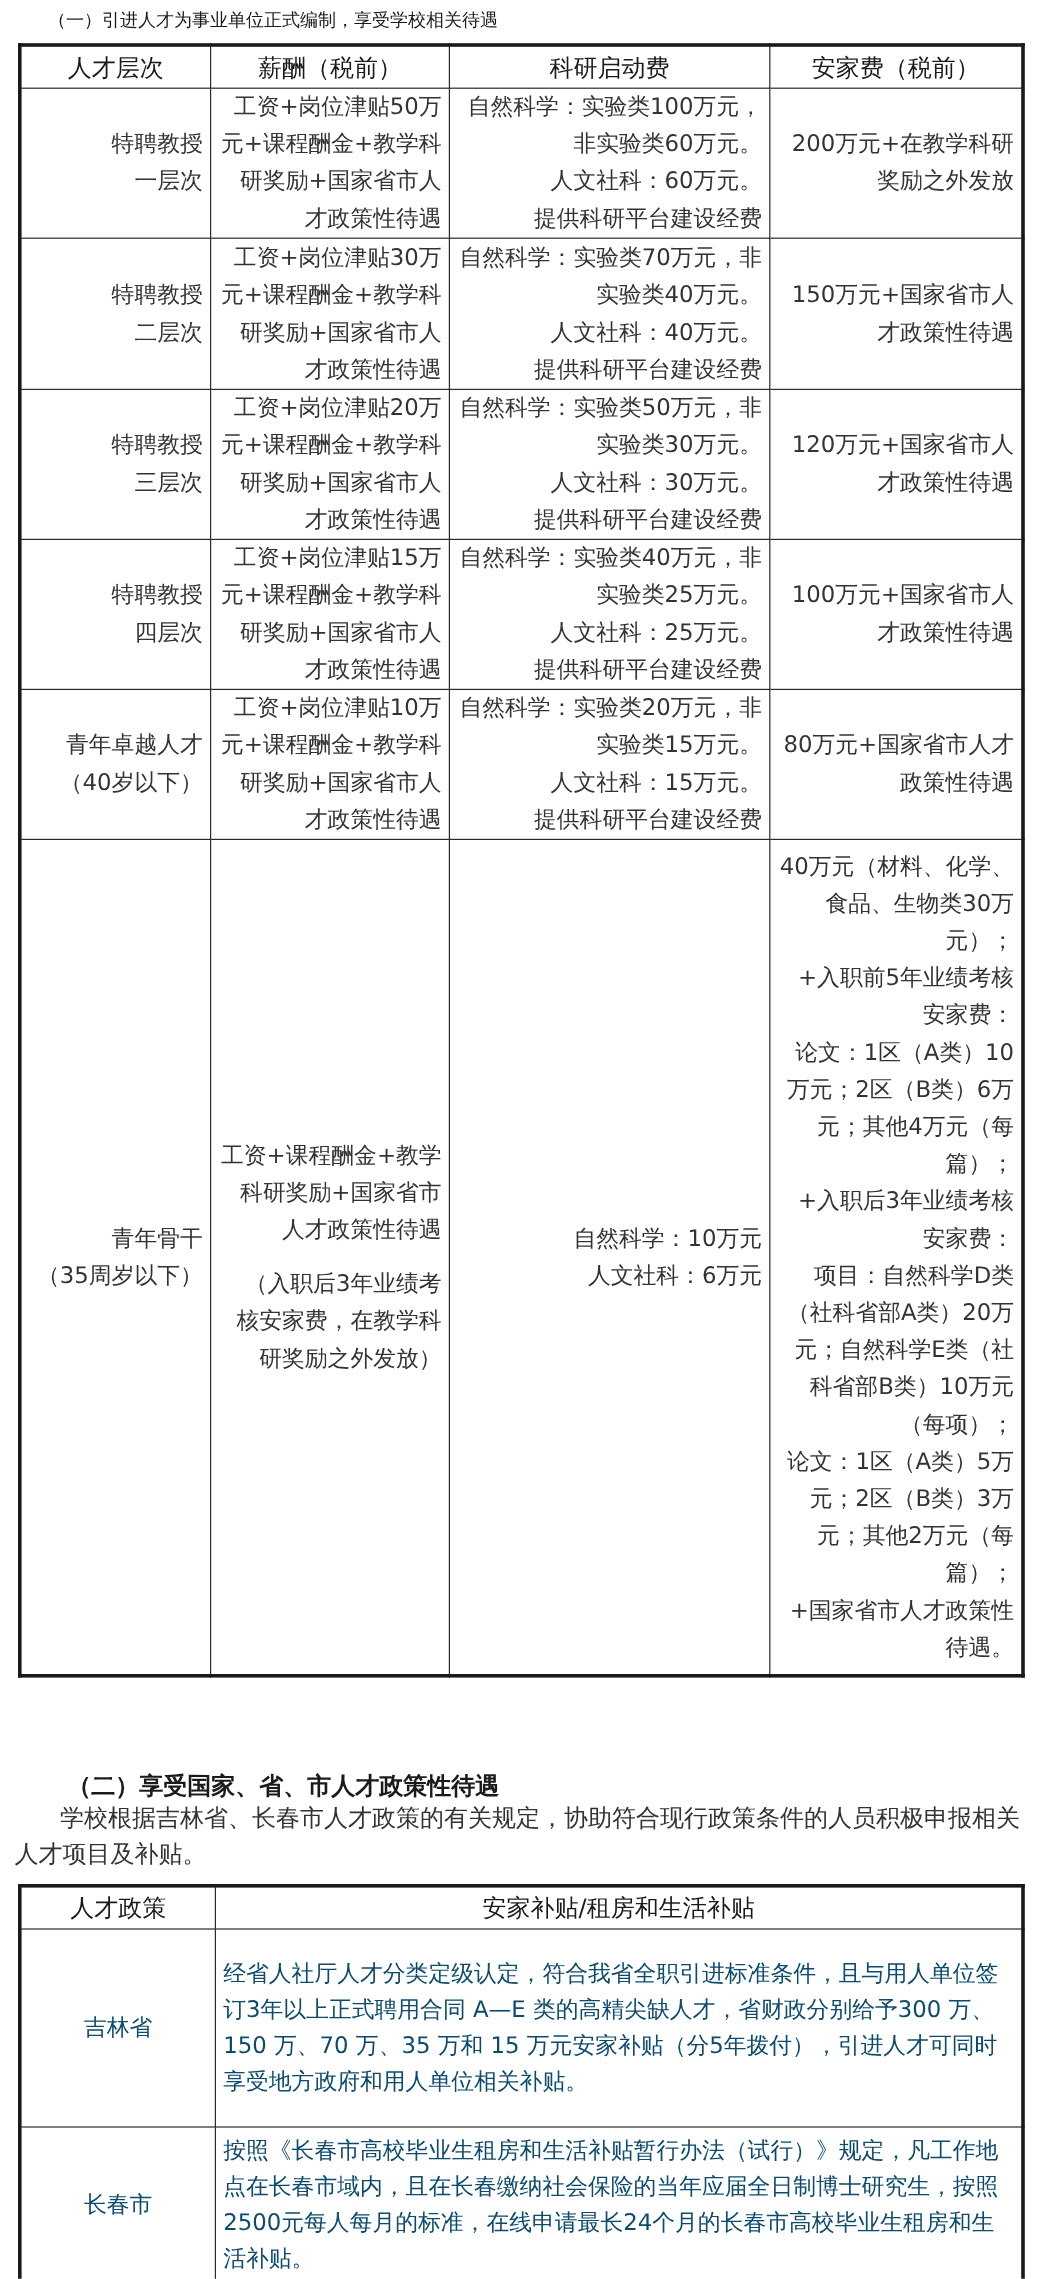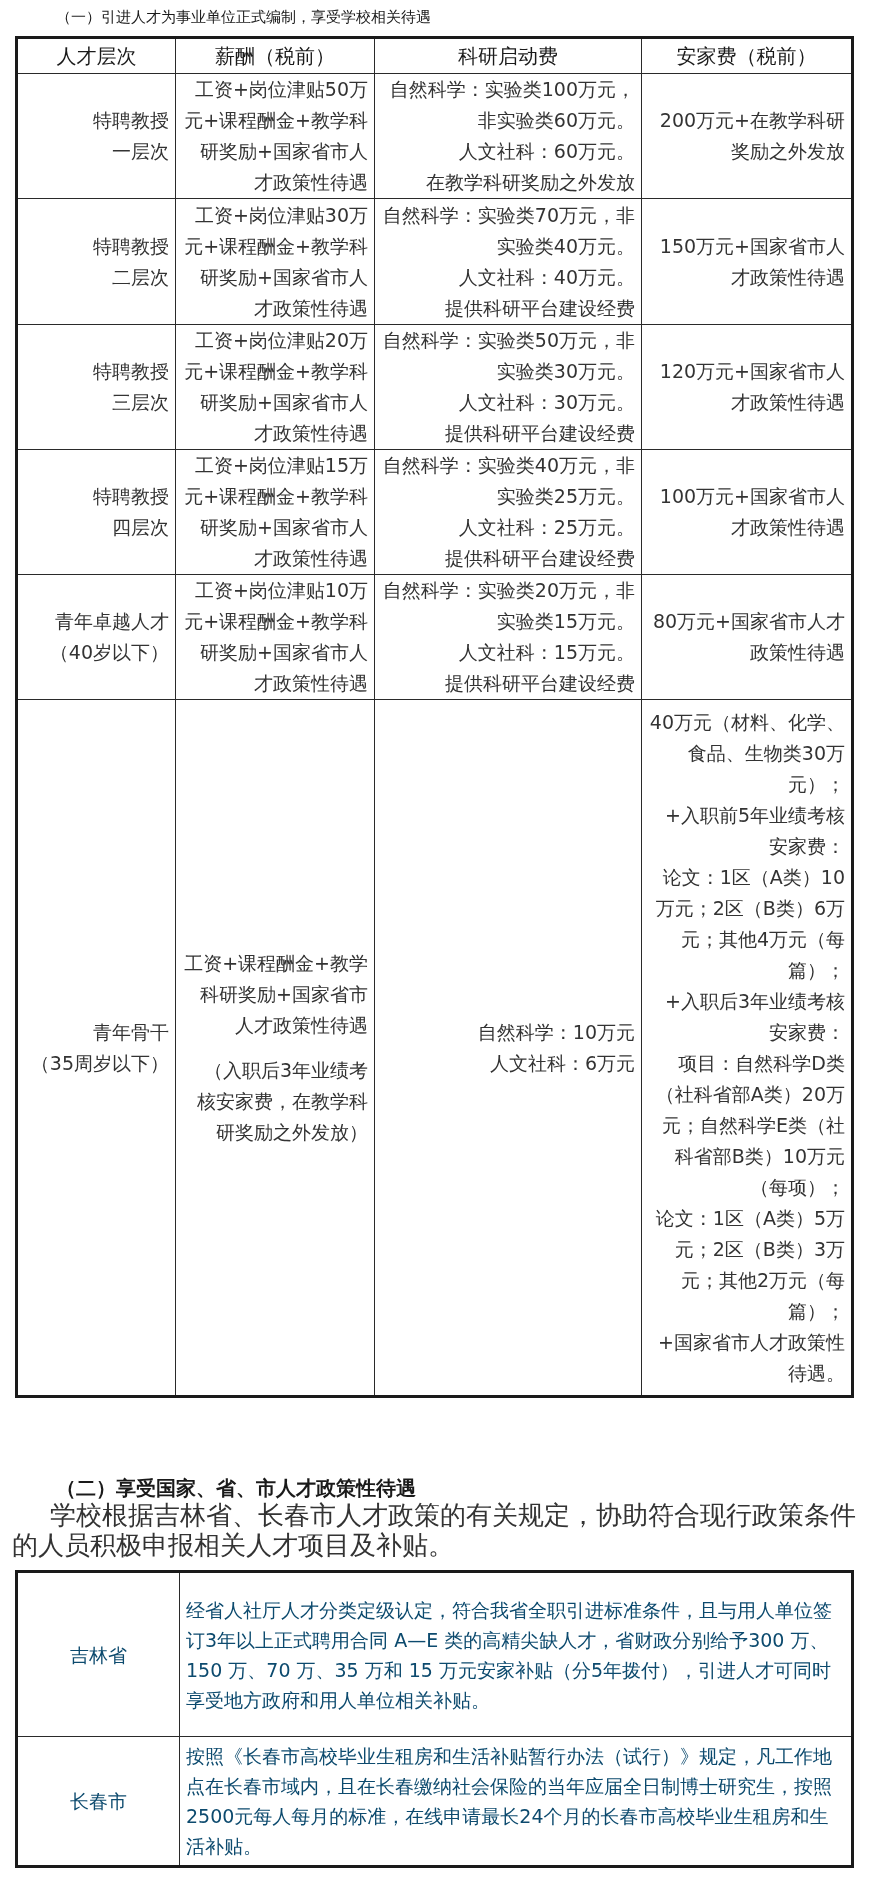--- a/index.html
+++ b/index.html
@@ -2,39 +2,39 @@
 <html><head>
 <meta charset="utf-8">
 <style>
   html, body { margin: 0; padding: 0; background: #ffffff; }
   body {
     width: 871px; height: 1899px; position: relative; overflow: hidden;
     font-family: "DejaVu Sans", "Liberation Sans", sans-serif;
     color: #222222;
   }
   .title1 {
-    position: absolute; left: 56px; top: 8px;
+    position: absolute; left: 40px; top: 8px;
     font-size: 15px; color: #1a1a1a; letter-spacing: 0px;
   }
   table { border-collapse: collapse; position: absolute; table-layout: fixed; }
   td, th { border: 1.5px solid #2a2a2a; padding: 0 6px; vertical-align: middle; }
   .t1 { left: 15px; top: 36px; width: 836px; border: 3px solid #1a1a1a; }
   .t1 th { font-size: 20px; font-weight: normal; color: #1a1a1a; height: 34px; text-align: center; }
   .t1 td { font-size: 19px; line-height: 31px; color: #333333; text-align: right; }
   .c-center { text-align: center; }
   .c-left { text-align: left; }
   .small { font-size: 15px !important; line-height: 23px !important; }
   .pre { white-space: pre-line; }
   .heading2 {
     position: absolute; left: 56px; top: 1475px;
     font-size: 20px; font-weight: bold; color: #1a1a1a;
   }
   .para {
     position: absolute; left: 12px; top: 1500px; width: 852px;
-    font-size: 26px; line-height: 30px; color: #333333; text-indent: 38px;
+    font-size: 20px; line-height: 30px; color: #333333; text-indent: 38px;
   }
   .t2 { left: 15px; top: 1570px; width: 836px; border: 3px solid #1a1a1a; }
   .t2 th { font-size: 20px; font-weight: normal; color: #1a1a1a; height: 34px; text-align: center; }
   .t2 td { font-size: 19px; line-height: 30px; color: #0c4a6e; }
 </style>
 </head>
 <body>
 
 <div class="title1">（一）引进人才为事业单位正式编制，享受学校相关待遇</div>
 
@@ -52,21 +52,21 @@
     <th>科研启动费</th>
     <th>安家费（税前）</th>
   </tr>
 
   <tr style="height:120px">
     <td class="c-center pre">特聘教授
 一层次</td>
     <td class="c-left">工资+岗位津贴50万元+课程酬金+教学科研奖励+国家省市人才政策性待遇</td>
     <td class="c-left pre">自然科学：实验类100万元，非实验类60万元。
 人文社科：60万元。
-在教学科研奖励之外发放</td>
+提供科研平台建设经费</td>
     <td class="c-left">200万元+在教学科研奖励之外发放</td>
   </tr>
   <tr style="height:126px">
     <td class="c-center pre">特聘教授
 二层次</td>
     <td class="c-left">工资+岗位津贴30万元+课程酬金+教学科研奖励+国家省市人才政策性待遇</td>
     <td class="c-left pre">自然科学：实验类70万元，非实验类40万元。
 人文社科：40万元。
 提供科研平台建设经费</td>
     <td class="c-left">150万元+国家省市人才政策性待遇</td>
@@ -121,20 +121,24 @@
 
 <div class="heading2">（二）享受国家、省、市人才政策性待遇</div>
 <div class="para">学校根据吉林省、长春市人才政策的有关规定，协助符合现行政策条件的人员积极申报相关人才项目及补贴。</div>
 
 <table class="t2">
   <colgroup>
     <col style="width:163px">
       <col style="width:673px">
   </colgroup>
   <tbody>
+      <tr>
+    <th>人才政策</th>
+    <th>安家补贴/租房和生活补贴</th>
+  </tr>
   <tr style="height:165px">
     <td class="c-center">吉林省</td>
     <td class="c-left">经省人社厅人才分类定级认定，符合我省全职引进标准条件，且与用人单位签订3年以上正式聘用合同 A—E 类的高精尖缺人才，省财政分别给予300 万、150 万、70 万、35 万和 15 万元安家补贴（分5年拨付），引进人才可同时享受地方政府和用人单位相关补贴。</td>
   </tr>
   <tr style="height:130px">
     <td class="c-center">长春市</td>
     <td class="c-left">按照《长春市高校毕业生租房和生活补贴暂行办法（试行）》规定，凡工作地点在长春市域内，且在长春缴纳社会保险的当年应届全日制博士研究生，按照2500元每人每月的标准，在线申请最长24个月的长春市高校毕业生租房和生活补贴。</td>
   </tr>
 </tbody>
   </table>

